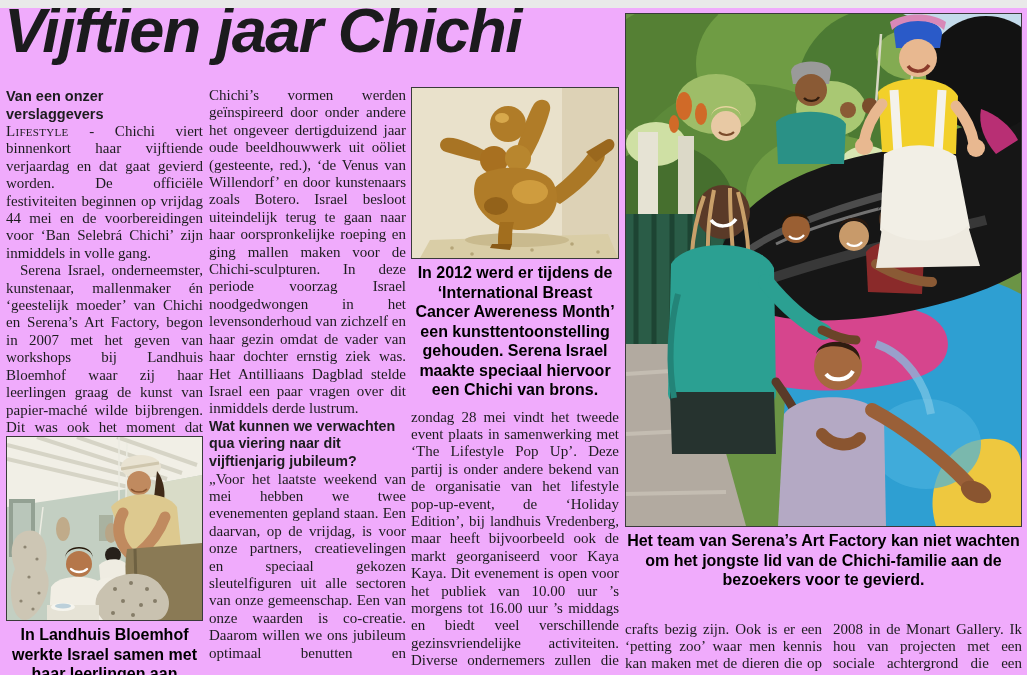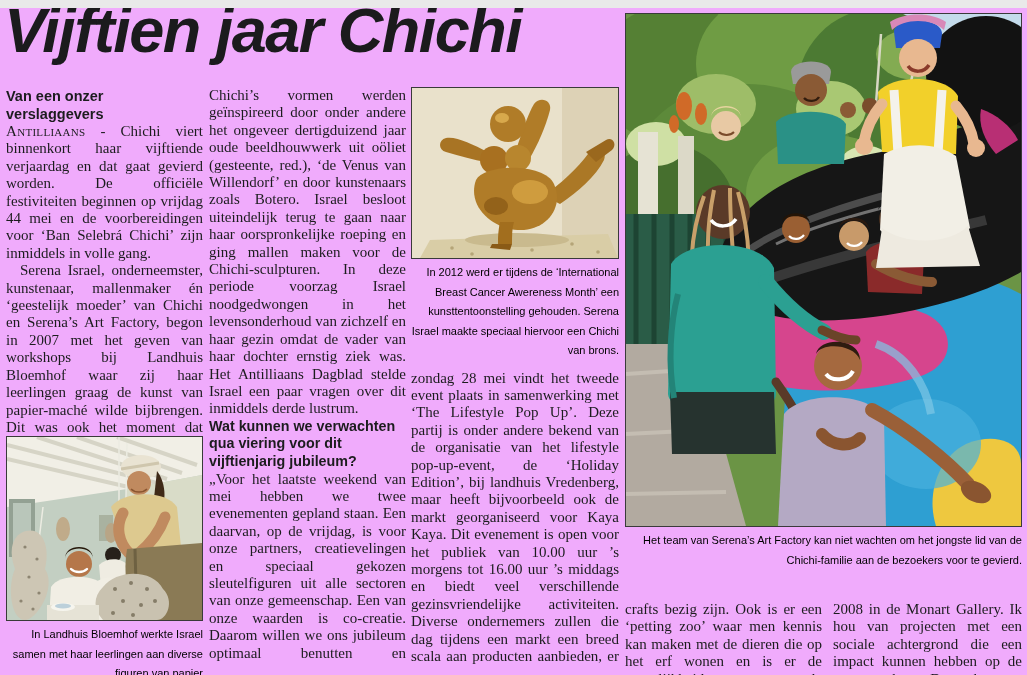--- a/index.html
+++ b/index.html
@@ -13,41 +13,41 @@
   .col p.indent{text-indent:14px;}
   .col1{left:6px;width:197px;height:578px;}
   .col1-text{height:346px;overflow:hidden;}
   .col2{left:209px;width:197px;height:578px;overflow:hidden;}
   .col3{left:411px;width:208px;height:578px;overflow:hidden;}
   .byline{font-family:"Liberation Sans",sans-serif;font-weight:700;font-size:14.5px;line-height:18px;text-align:left;}
   .sc{font-variant:small-caps;letter-spacing:.3px;}
   .question{font-family:"Liberation Sans",sans-serif;font-weight:700;font-size:14.3px;line-height:17.6px;text-align:left;}
   figure{margin:0;padding:0;}
   .photo{display:block;border:1px solid #3a3a3a;background:#ddd;}
-  .caption{font-family:"Liberation Sans",sans-serif;font-weight:400;font-size:11px;
-           line-height:19.5px;text-align:right;color:#000;margin-top:4px;}
+  .caption{font-family:"Liberation Sans",sans-serif;font-weight:700;font-size:16px;
+           line-height:19.5px;text-align:center;color:#000;margin-top:4px;}
   .photo1-fig{margin-top:3px;}
   .bronze-fig{margin-bottom:6px;}
   .col3 .caption{margin-bottom:9px;}
   .right{position:absolute;left:625px;top:5px;width:397px;}
   .right-cols{display:flex;gap:11px;margin-top:16px;}
   .col4{width:197px;text-align:justify;font-size:15px;line-height:17.4px;height:100px;overflow:hidden;}
   .col5{width:189px;text-align:justify;font-size:15px;line-height:17.4px;height:100px;overflow:hidden;}
 </style>
 </head>
 <body>
 
 <div class="page">
 
   <h1 class="headline">Vijftien jaar Chichi</h1>
 
   <div class="col col1">
     <div class="col1-text">
       <p class="byline">Van een onzer verslaggevers</p>
-      <p><span class="sc">Antilliaans</span><span> - Chichi viert binnenkort haar vijftiende verjaardag en dat gaat gevierd worden. De officiële festiviteiten beginnen op vrijdag 44 mei en de voorbereidingen voor ‘Ban Selebrá Chichi’ zijn inmiddels in volle gang.</span></p>
+      <p><span class="sc">Lifestyle</span><span> - Chichi viert binnenkort haar vijftiende verjaardag en dat gaat gevierd worden. De officiële festiviteiten beginnen op vrijdag 44 mei en de voorbereidingen voor ‘Ban Selebrá Chichi’ zijn inmiddels in volle gang.</span></p>
       <p class="indent">Serena Israel, onderneemster, kunstenaar, mallenmaker én ‘geestelijk moeder’ van Chichi en Serena’s Art Factory, begon in 2007 met het geven van workshops bij Landhuis Bloemhof waar zij haar leerlingen graag de kunst van papier-maché wilde bijbrengen. Dit was ook het moment dat Chichi ‘geboren’ werd, destijds nog van papier, kippengaas en lijm.</p>
     </div>
     <figure class="photo1-fig">
       <svg class="photo" width="195" height="183" viewBox="0 0 195 183">
         <rect width="195" height="183" fill="#c3cfc2"></rect>
 
         <polygon points="0,0 195,0 195,38 120,52 0,70" fill="#f1efe6"></polygon>
         <path d="M0,8 L150,46 M0,22 L130,52 M30,0 L160,42 M70,0 L175,36 M110,0 L190,28" stroke="#d6d4c6" stroke-width="4" fill="none"></path>
 
         <polygon points="120,52 195,38 195,120 120,118" fill="#d9dcc8"></polygon>
@@ -106,21 +106,21 @@
         <rect x="40" y="168" width="52" height="15" fill="#e6e3d6"></rect>
         <ellipse cx="56" cy="170" rx="12" ry="4" fill="#f6f5ee"></ellipse>
         <ellipse cx="56" cy="169" rx="8" ry="2.4" fill="#bcd0da"></ellipse>
       </svg>
       <figcaption class="caption">In Landhuis Bloemhof werkte Israel samen met haar leerlingen aan diverse figuren van papier</figcaption>
     </figure>
   </div>
 
   <div class="col col2">
     <p>Chichi’s vormen werden geïnspireerd door onder andere het ongeveer dertigduizend jaar oude beeldhouwwerk uit oöliet (gesteente, red.), ‘de Venus van Willendorf’ en door kunstenaars zoals Botero. Israel besloot uiteindelijk terug te gaan naar haar oorspronkelijke roeping en ging mallen maken voor de Chichi-sculpturen. In deze periode voorzag Israel noodgedwongen in het levensonderhoud van zichzelf en haar gezin omdat de vader van haar dochter ernstig ziek was. Het Antilliaans Dagblad stelde Israel een paar vragen over dit inmiddels derde lustrum.</p>
-    <p class="question">Wat kunnen we verwachten qua viering voor dit vijftienjarig jubileum?</p>
+    <p class="question">Wat kunnen we verwachten qua viering naar dit vijftienjarig jubileum?</p>
     <p>„Voor het laatste weekend van mei hebben we twee evenementen gepland staan. Een daarvan, op de vrijdag, is voor onze partners, creatievelingen en speciaal gekozen sleutelfiguren uit alle sectoren van onze gemeenschap. Een van onze waarden is co-creatie. Daarom willen we ons jubileum optimaal benutten en organiseren we vier ‘think tanks’ op locatie bij Serena’s Art Factory. Naast het officiële programma is er dan de mogelijkheid om in kleinere groepen</p>
   </div>
 
   <div class="col col3">
     <figure class="bronze-fig">
       <svg class="photo" width="206" height="170" viewBox="0 0 206 170">
         <rect width="206" height="170" fill="#e9e1cb"></rect>
         <rect x="150" y="0" width="56" height="170" fill="#ddd2b6"></rect>
 
         <path d="M18,152 L196,146 L206,170 L8,170 Z" fill="#d9cda6"></path>

